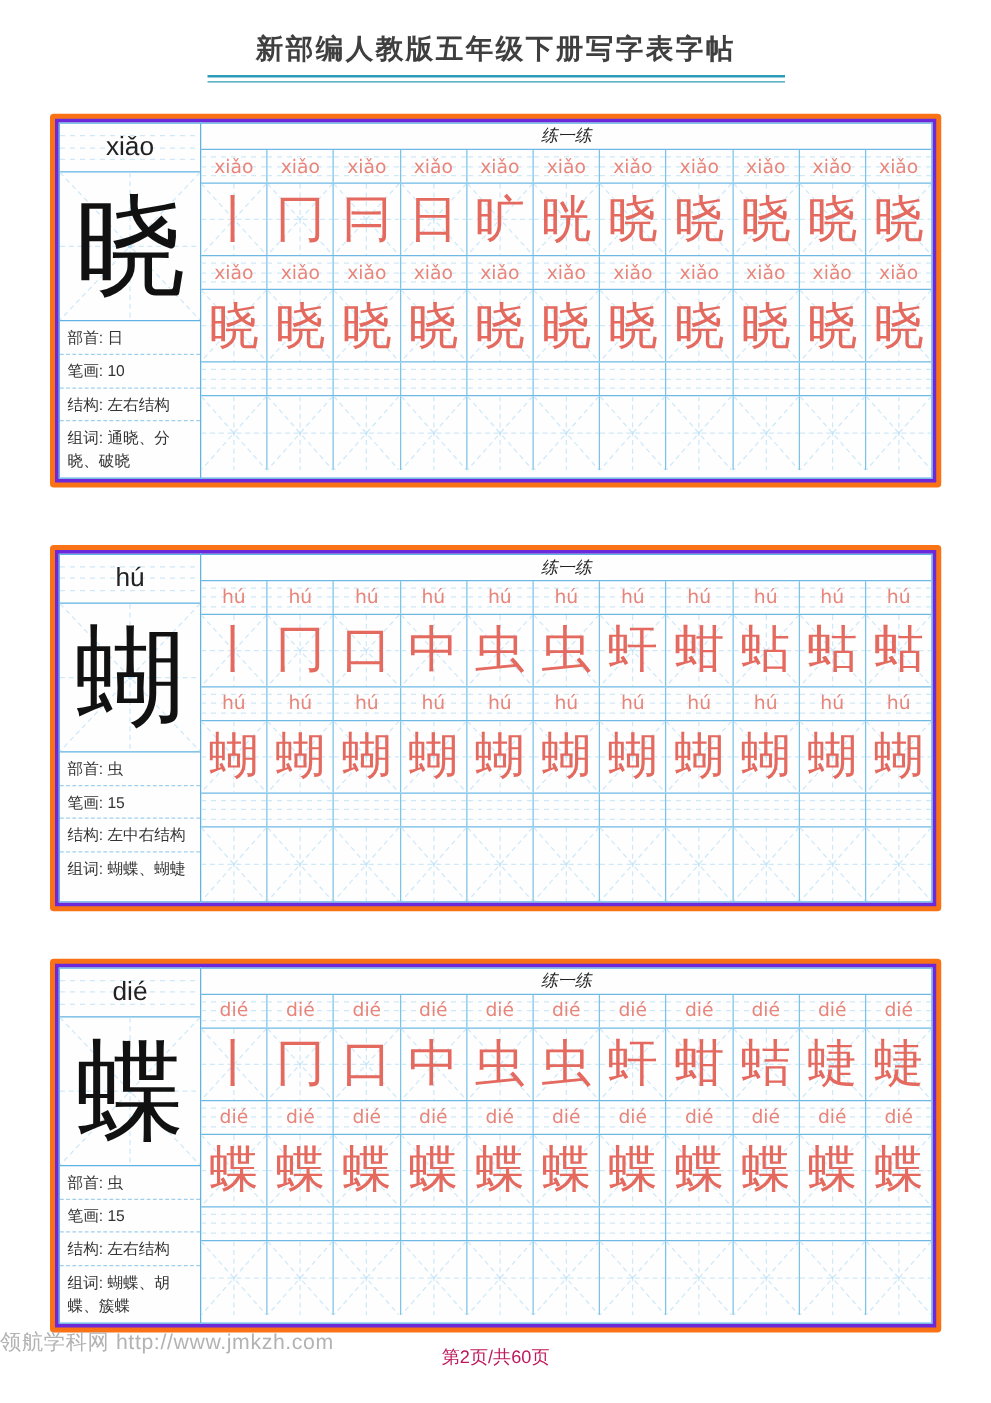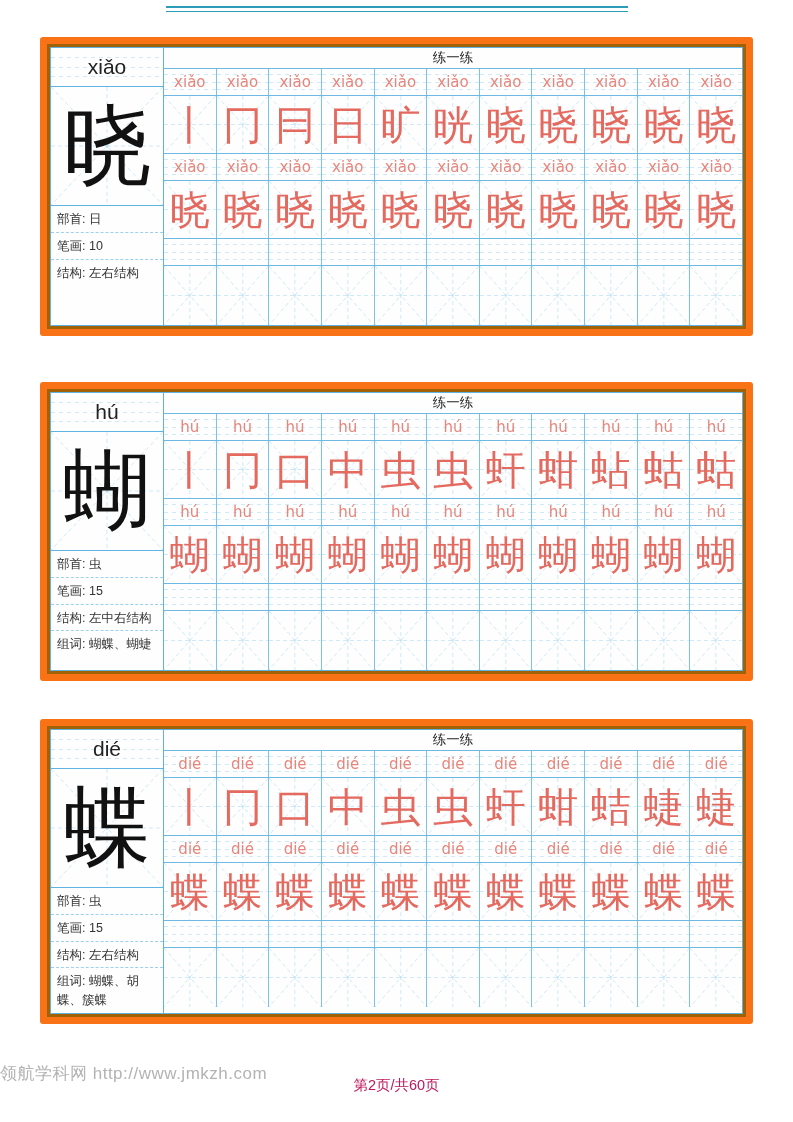--- a/index.html
+++ b/index.html
@@ -12,22 +12,22 @@
     text-align:center;padding-top:24px;font-size:22px;font-weight:600;
     color:#3f3f3f;letter-spacing:2px;
   }
   .title-rule{
     width:462px;margin:6px auto 0;height:3px;
     border-top:2px solid #2d9cb8;border-bottom:1px solid #2d9cb8;
   }
   
   .blocks{padding:0 40px;}
   .block{
-    border:7px solid #f97316;border-radius:3px;padding:3px;
-    background:#a16207;
+    border:4px solid #f97316;border-radius:3px;padding:3px;
+    background:#6d28d9;
   }
   .block:nth-child(1){margin-top:25px;}
   .block:nth-child(2){margin-top:46px;}
   .block:nth-child(3){margin-top:38px;}
   .block-inner{display:flex;align-items:stretch;}
   .panel{border:1px solid #5fb3e2;background:#fefefe;box-sizing:border-box;}
   
   .lp{width:114px;display:flex;flex-direction:column;}
   .lp-pinyin{
     height:38px;display:flex;align-items:center;justify-content:center;
@@ -43,21 +43,21 @@
   .lp-info{flex:1;display:flex;flex-direction:column;}
   .info-row{
     border-top:1px dashed #9ed0ee;padding:4px 6px 3px;font-size:12.5px;
     color:#333;line-height:1.5;
   }
   .lp-info .info-row:first-child{border-top:1px solid #5fb3e2;}
   .info-row.words{flex:1;}
   
   .rp{flex:1;margin-left:-1px;display:flex;flex-direction:column;}
   .rp-header{
-    height:20px;line-height:20px;text-align:center;font-size:13.5px;color:#222;
+    height:20px;line-height:20px;text-align:center;font-size:13.5px;color:#222;font-style:italic;
   }
   .rp > div + div{border-top:1px solid #6db9e4;}
   .row{display:flex;}
   .row-pinyin{height:26px;}
   .row-chars{height:57px;}
   .row-chars.last{height:59px;}
   .cell{
     flex:1;position:relative;display:flex;align-items:center;justify-content:center;
     overflow:hidden;
   }
@@ -88,20 +88,21 @@
   .watermark{font-size:17px;color:#b3b3b3;letter-spacing:0.5px;}
   .pageinfo{
     position:absolute;left:50%;top:14px;transform:translateX(-50%);
     font-size:14.5px;color:#be185d;white-space:nowrap;
   }
 </style>
 </head>
 <body>
 
 <div class="page">
+  <div class="title">新部编人教版五年级下册写字表字帖</div>
   <div class="title-rule"></div>
 
   <div class="blocks">
   <div class="block">
     <div class="block-inner">
       <div class="panel lp">
         <div class="lp-pinyin guides">xiǎo</div>
         <div class="lp-char">
               <svg class="mz" viewBox="0 0 100 100" preserveAspectRatio="none">
                 <line x1="0" y1="0" x2="100" y2="100"></line>
@@ -109,20 +110,21 @@
                 <line x1="50" y1="0" x2="50" y2="100"></line>
                 <line x1="0" y1="50" x2="100" y2="50"></line>
                 <circle cx="50" cy="50" r="1.6"></circle>
               </svg>
           <span class="bigchar">晓</span>
         </div>
         <div class="lp-info">
               <div class="info-row">部首: 日</div>
               <div class="info-row">笔画: 10</div>
               <div class="info-row">结构: 左右结构</div>
+              <div class="info-row words">组词: 通晓、分晓、破晓</div>
             </div>
       </div>
       <div class="panel rp">
         <div class="rp-header">练一练</div>
       <div class="row row-pinyin">
               <div class="cell guides">
                 <span class="ptext">xiǎo</span>
               </div>
               <div class="cell guides">
                 <span class="ptext">xiǎo</span>

